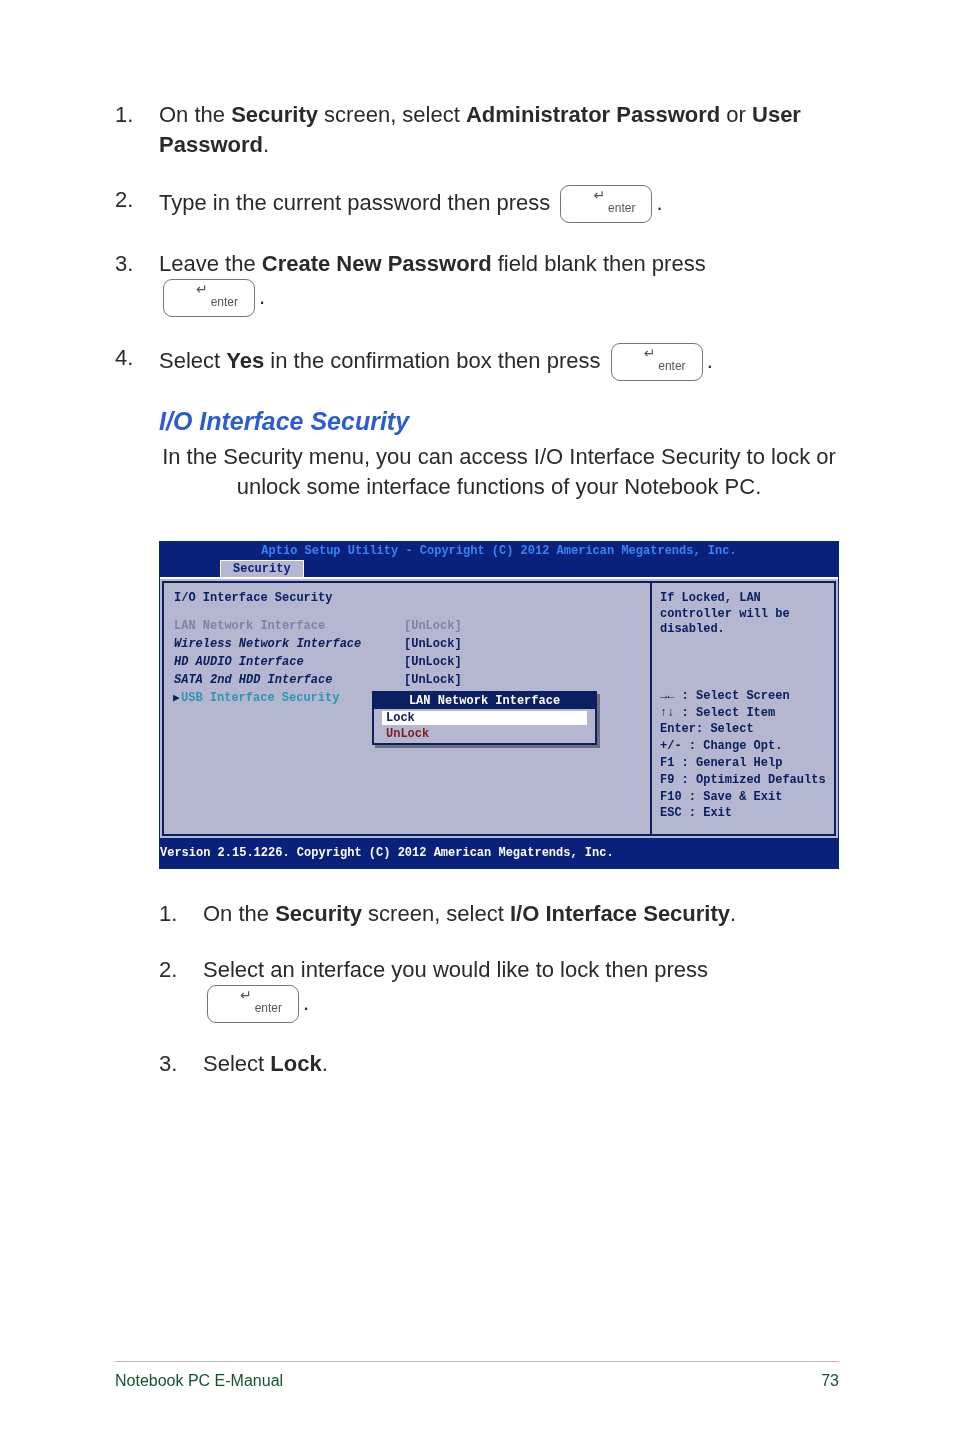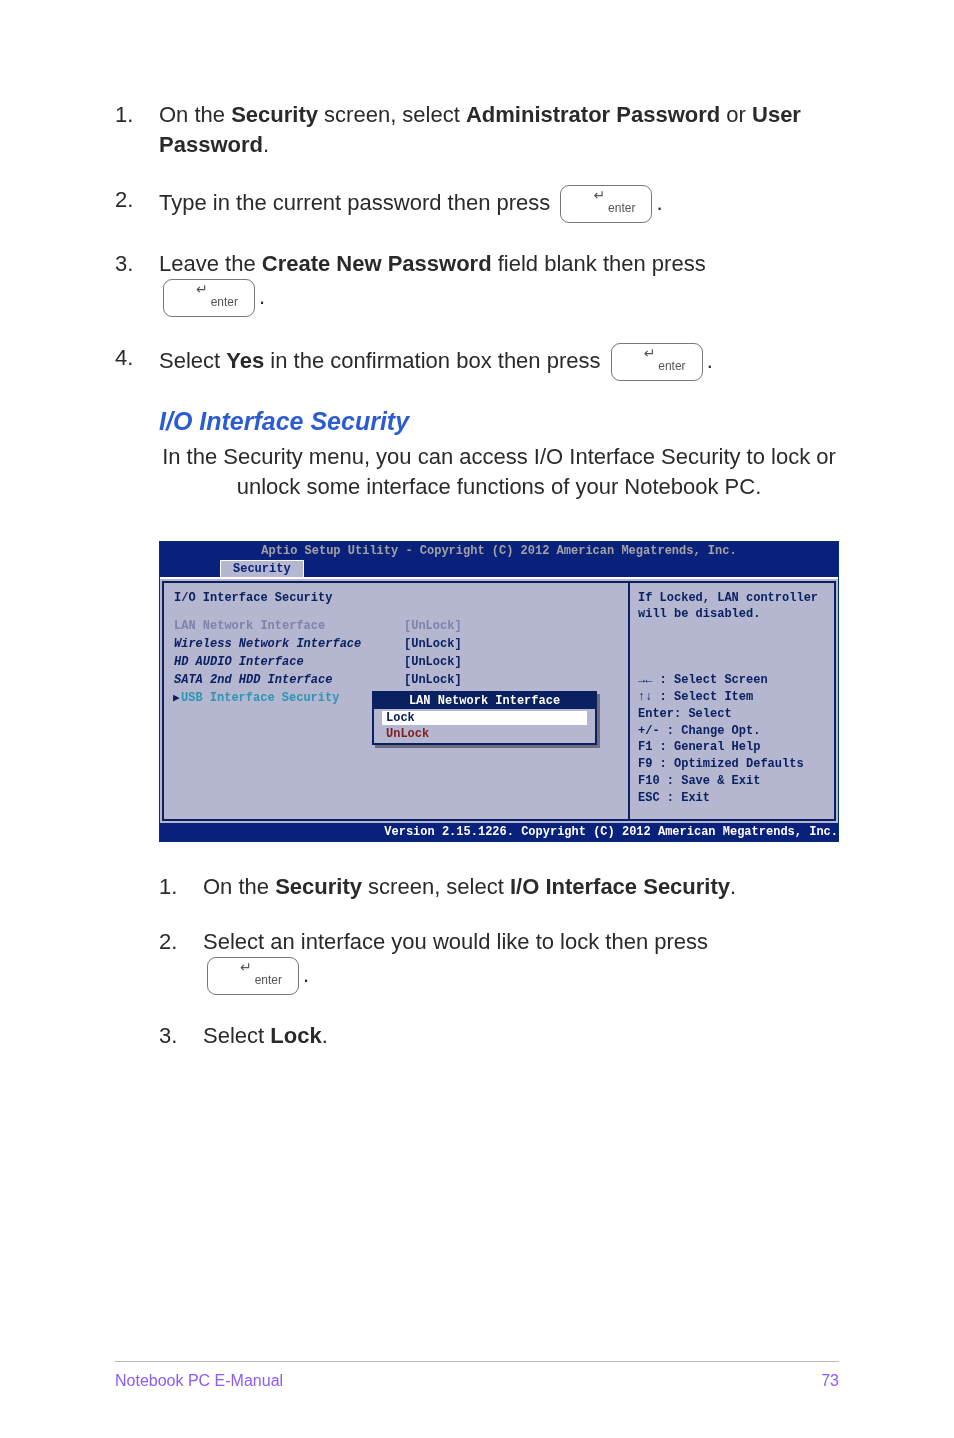--- a/index.html
+++ b/index.html
@@ -81,21 +81,21 @@
   .bios {
     margin: 0 0 30px 44px;
     width: 680px;
     font-family: "Courier New", monospace;
     font-size: 12px;
     font-weight: bold;
     border: 1px solid #003070;
   }
   .bios-hdr {
     background: #0a217c;
-    color: #a3a3a3;
+    color: #3b82f6;
     padding: 2px 6px 0 6px;
     text-align: center;
     line-height: 1.3;
   }
   .bios-tabrow {
     background: #0a217c;
     padding: 0 60px;
   }
   .bios-tab {
     display: inline-block;
@@ -112,21 +112,21 @@
   }
   .bios-left {
     flex: 1;
     padding: 8px 10px 12px 10px;
     position: relative;
     border: 2px solid #0a2060;
     border-right: none;
     margin: 2px 0 2px 2px;
   }
   .bios-right {
-    width: 208px;
+    width: 186px;
     padding: 8px 8px 12px 8px;
     border: 2px solid #0a2060;
     margin: 2px 2px 2px 0;
     color: #0a2060;
   }
   .bios-row {
     display: flex;
     justify-content: flex-start;
     margin-bottom: 4px;
   }
@@ -167,34 +167,34 @@
   }
   .bios-popup-nosel {
     color: #7f1d1d;
     padding: 0 4px;
   }
   .bios-help { color: #0a2060; margin-bottom: 50px; line-height: 1.3; }
   .bios-keys { color: #0a2060; line-height: 1.4; }
   .bios-footer {
     background: #0a217c;
     color: #fff;
-    text-align: right;
-    padding: 2px 0;
+    text-align: left;
+    padding: 8px 0;
   }
 
   
   .page-footer {
     position: absolute;
     bottom: 48px;
     left: 115px;
     right: 115px;
     border-top: 1px solid #bbb;
     padding-top: 10px;
     font-size: 16px;
-    color: #8b5cf6;
+    color: #14532d;
     display: flex;
     justify-content: space-between;
   }
 </style>
 </head>
 <body>
 
 <div class="content">
 
 

